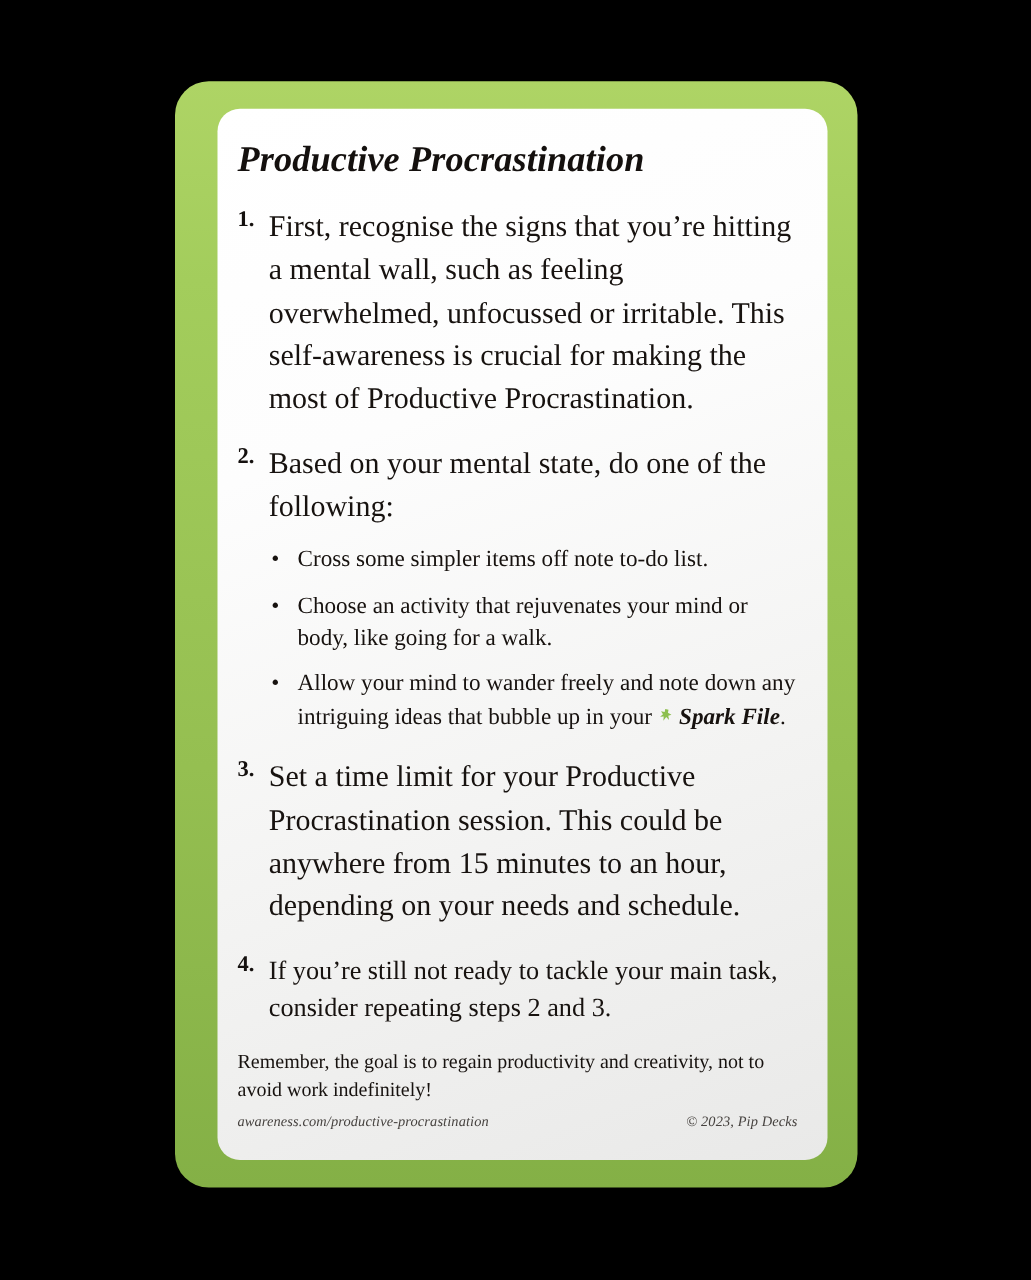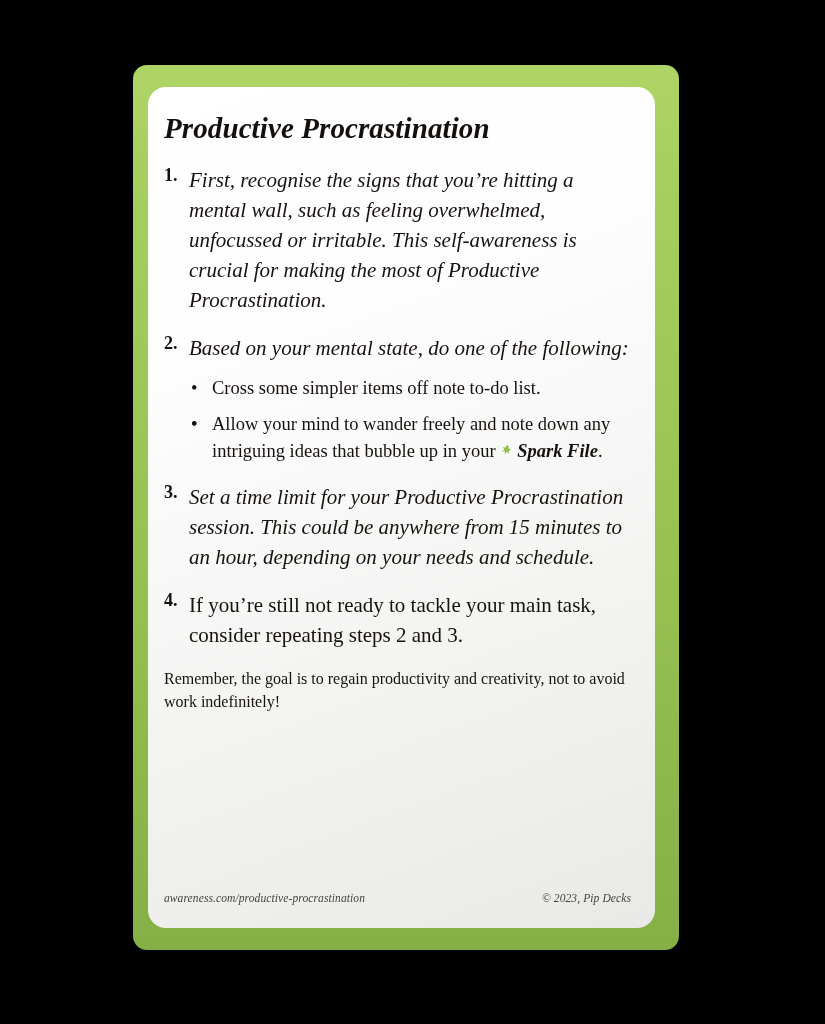--- a/index.html
+++ b/index.html
@@ -17,29 +17,29 @@
   .stage {
     position: relative;
     width: 825px;
     height: 1024px;
     background: #000000;
   }
 
   
   .card {
     position: absolute;
-    left: 133px;
+    left: 140px;
     top: 65px;
     width: 546px;
     height: 885px;
-    border-radius: 14px;
+    border-radius: 27px;
     background: linear-gradient(180deg, #aed465 0%, #a3cd5c 18%, #95bf51 62%, #84b046 100%);
     box-shadow: 0 6px 16px rgba(0,0,0,0.55);
     box-sizing: border-box;
-    padding: 22px 24px 22px 15px;
+    padding: 22px 24px 22px 34px;
   }
 
   .card-inner {
     position: relative;
     width: 100%;
     height: 100%;
     border-radius: 18px;
     background:
       linear-gradient(160deg, #ffffff 0%, #fdfdfd 30%, #f4f4f3 62%, #e9e9e8 100%);
     box-sizing: border-box;
@@ -73,25 +73,24 @@
   .step-num {
     position: absolute;
     left: 0;
     top: 0;
     font-weight: bold;
     font-size: 18px;
     color: #14100e;
     font-family: "Liberation Serif", "DejaVu Serif", serif;
   }
   .step-text {
-    font-size: 21px;
+    font-size: 24px;
     line-height: 1.43;
     color: #17120f;
     display: block;
-    font-style: italic;
   }
   .step-extra {
     font-size: 21px;
     line-height: 1.43;
     color: #17120f;
     display: block;
     margin-top: 15px;
   }
 
   
@@ -175,20 +174,21 @@
           <span class="step-num">2.</span>
           <span class="step-text">Based on your mental state, do one of the following:</span>
 
           <ul class="sub-bullets">
             <li class="sub-bullet">
               <span class="sub-dot">•</span>
               <span>Cross some simpler items off note to-do list.</span>
             </li>
             <li class="sub-bullet">
               <span class="sub-dot">•</span>
+              <span>Choose an activity that rejuvenates your mind or body, like going for a walk.</span>
             </li>
             <li class="sub-bullet">
               <span class="sub-dot">•</span>
               <span>Allow your mind to wander freely and note down any intriguing ideas that bubble up in your </span><span class="spark-ref"><span class="pin-icon"><svg viewBox="0 0 16 16" width="15" height="15" xmlns="http://www.w3.org/2000/svg">
                       <path d="M6.6 1.2 L9.4 2.0 L8.9 4.4 L11.9 6.1 L9.2 7.1 L9.9 10.6 L7.4 8.2 L5.0 11.4 L5.3 7.6 L2.2 7.9 L4.7 5.8 L3.0 3.3 L6.1 3.9 Z" fill="#8dbf4d"></path>
                     </svg></span><span>Spark File</span></span><span>.</span>
             </li>
           </ul>
         </li>
 

